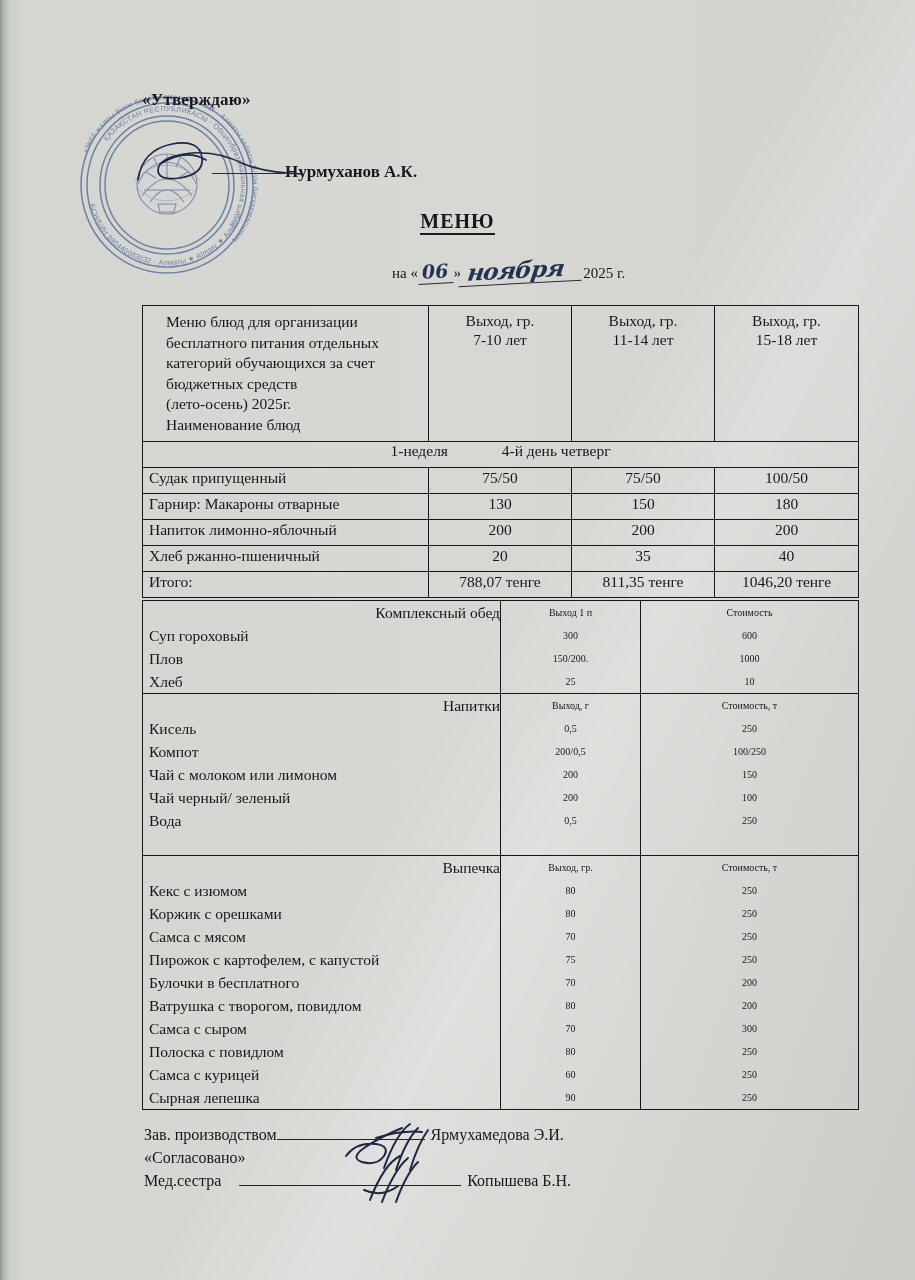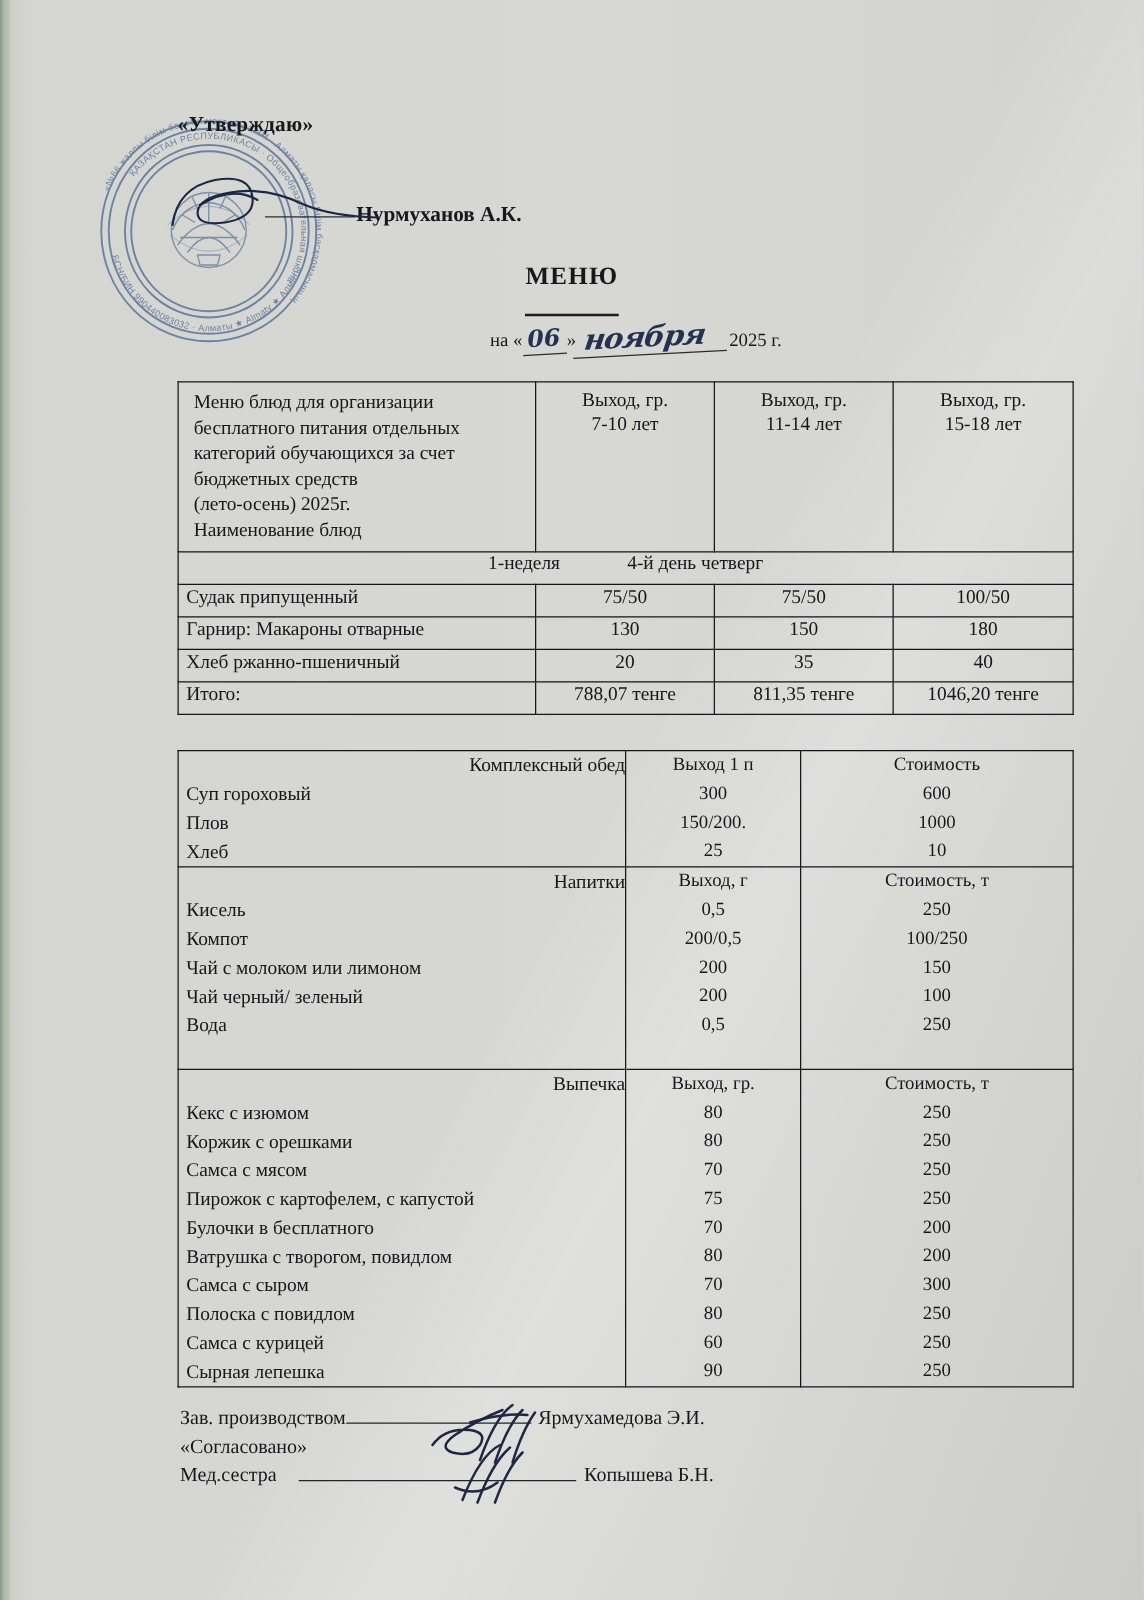--- a/index.html
+++ b/index.html
@@ -36,21 +36,21 @@
     font-weight:bold;font-size:17px;white-space:nowrap;
   }
   .sig-rule{
     position:absolute;left:212px;top:173px;width:72px;height:0;
     border-top:1.6px solid #2b2b33;
   }
   .menu-title{
     position:absolute;left:0;top:210px;width:915px;
     text-align:center;font-weight:bold;font-size:20px;letter-spacing:1px;
   }
-  .menu-title span{border-bottom:2px solid #1b1b22;padding-bottom:19px;}
+  .menu-title span{border-bottom:2px solid #1b1b22;padding-bottom:1px;}
   .dateline{
     position:absolute;left:392px;top:256px;
     font-size:15px;white-space:nowrap;
   }
   .hand{
     font-family:"DejaVu Serif", serif;
     font-style:italic;font-weight:bold;
     color:#24314f;
   }
   .hand-day{
@@ -77,29 +77,29 @@
     font-size:15.5px;
     padding:1px 5px;
     vertical-align:top;
     line-height:1.2;
   }
   .c{text-align:center;}
   .l{text-align:left;}
 
   #t1{left:142px;top:305px;width:716px;}
   #t1 .hdr td{height:128px;vertical-align:top;padding-top:6px;}
-  #t1 .hdr td.desc{line-height:1.33;font-size:15.5px;padding-left:12px;}
+  #t1 .hdr td.desc{line-height:1.33;font-size:15.5px;padding-left:23px;}
   #t1 .week td{height:24px;padding-top:0;margin-left:16px;}
   #t1 .dish td{height:23px;}
   #t1 .dish td.l{padding-left:6px;}
 
   #t2{left:142px;top:600px;width:716px;}
   #t2 td{height:23px;padding-top:0;}
   .vcell{padding:0!important;vertical-align:top;}
-  .vcell div{height:23px;line-height:23px;text-align:center;font-size:15px;}
+  .vcell div{height:23px;line-height:23px;text-align:center;font-size:10px;}
 
   .labelcell{padding:0!important;vertical-align:top;}
   .labelcell div{height:23px;line-height:23px;font-size:15.5px;padding-left:6px;}
   .labelcell div.ctr{text-align:right;padding-left:0;}
 
   
   .footer{
     position:absolute;left:144px;top:1124px;
     font-size:16px;line-height:1.38;
   }
@@ -218,20 +218,26 @@
         <td class="c">75/50</td>
         <td class="c">100/50</td>
       </tr>
       <tr class="dish">
         <td class="l">Гарнир:  Макароны отварные</td>
         <td class="c">130</td>
         <td class="c">150</td>
         <td class="c">180</td>
       </tr>
       <tr class="dish">
+        <td class="l">Напиток лимонно-яблочный</td>
+        <td class="c">200</td>
+        <td class="c">200</td>
+        <td class="c">200</td>
+      </tr>
+      <tr class="dish">
         <td class="l">Хлеб ржанно-пшеничный</td>
         <td class="c">20</td>
         <td class="c">35</td>
         <td class="c">40</td>
       </tr>
       <tr class="dish">
         <td class="l">Итого:</td>
         <td class="c">788,07 тенге</td>
         <td class="c">811,35  тенге</td>
         <td class="c">1046,20 тенге</td>

